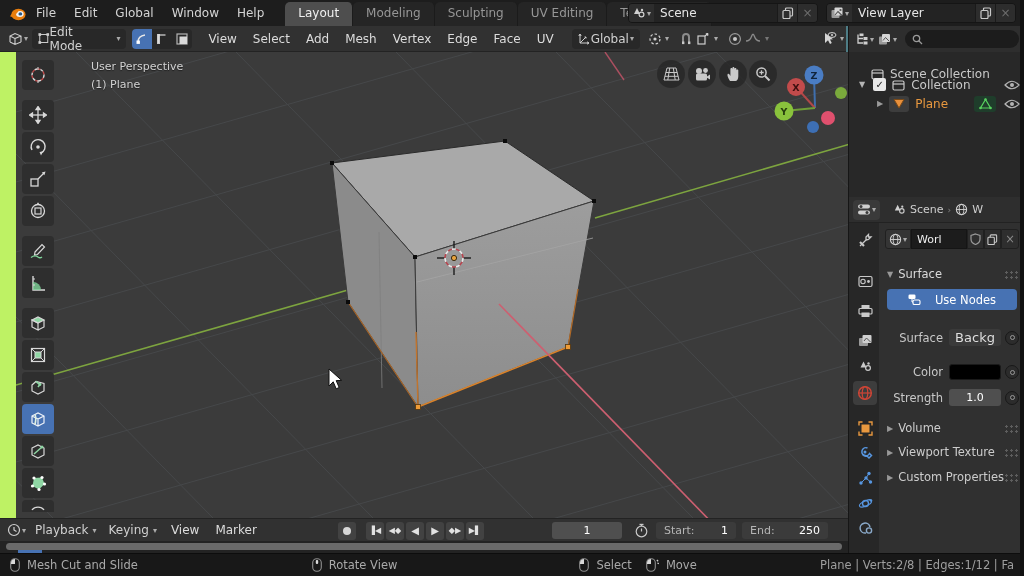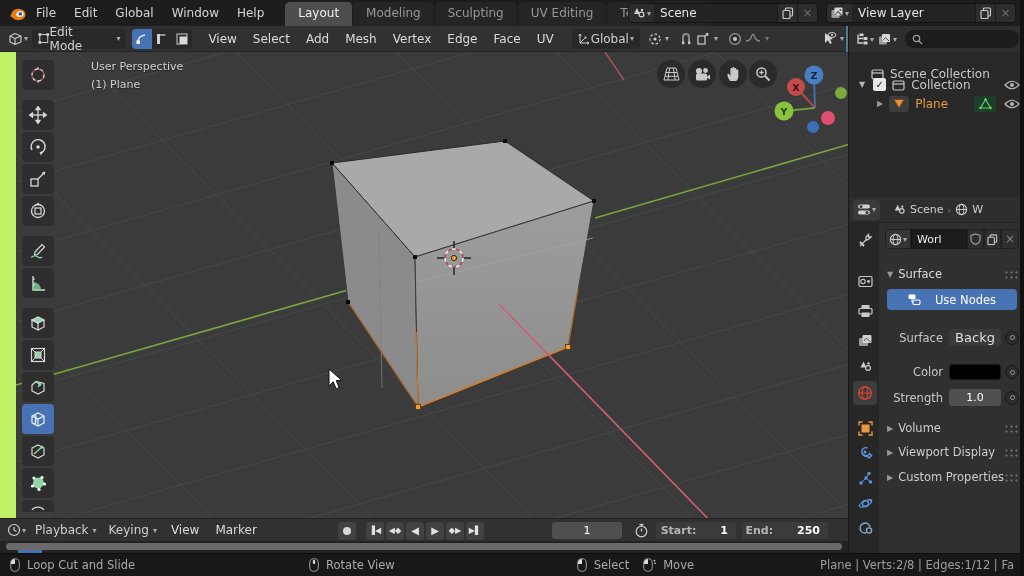--- a/index.html
+++ b/index.html
@@ -48,21 +48,21 @@
   .wbtn{background:#3a3a3a;border-radius:3px;color:#dedede;display:flex;align-items:center;justify-content:center;height:17px;}
   .socket{width:14px;height:14px;border-radius:50%;background:#2c2c2c;border:1px solid #191919;display:flex;align-items:center;justify-content:center;margin-left:4px;}
   .socket i{width:5px;height:5px;border:1.2px solid #9a9a9a;border-radius:50%;}
   .dots{width:15px;height:9px;background-image:radial-gradient(#5e5e5e 1px,transparent 1.2px);background-size:5px 5px;}
   .collapsible{color:#cccccc;font-size:11.5px;display:flex;align-items:center;gap:5px;}
   .tri{font-size:8px;color:#989898;}
   
   .timeline{left:0;top:518px;width:848px;height:23px;background:#313131;border-top:1px solid #232323;display:flex;align-items:center;padding:0 4px;}
   .tbtn{height:18px;min-width:18px;background:#424242;border-radius:3px;display:flex;align-items:center;justify-content:center;color:#e2e2e2;font-size:8px;margin-right:2px;padding:0 2px;}
   .numfld{height:17px;background:#4f4f4f;border-radius:3px;color:#fff;display:flex;align-items:center;justify-content:center;font-size:11px;}
-  .rangefld{height:17px;background:#3b3b3b;border-radius:3px;color:#fff;display:flex;align-items:center;justify-content:flex-end;font-size:11px;gap:24px;padding:0 8px;font-weight:bold;}
+  .rangefld{height:17px;background:#3b3b3b;border-radius:3px;color:#fff;display:flex;align-items:center;justify-content:space-between;font-size:11px;gap:0;padding:0 8px;}
   .rangefld .lab{color:#b5b5b5;}
   .scrollstrip{left:0;top:541px;width:848px;height:12px;background:#232323;}
   .hscroll{position:absolute;left:6px;top:2px;width:836px;height:7px;background:#6a6a6a;border-radius:4px;}
   .playhead{position:absolute;left:18px;top:9px;width:24px;height:3px;background:#4772b3;}
   
   .status{left:0;top:553px;width:1024px;height:23px;background:#181818;border-top:1px solid #0d0d0d;display:flex;align-items:center;padding:0 10px;color:#a9a9a9;font-size:11.5px;}
   .skey{display:flex;align-items:center;gap:7px;margin-right:14px;}
   
   .viewport{left:16px;top:52px;width:848px;height:466px;background:#3b3b3b;overflow:hidden;}
   .ovltext{position:absolute;color:#d2d2d2;font-size:11px;text-shadow:0 1px 1px rgba(0,0,0,.5);}
@@ -769,42 +769,42 @@
         <div class="prow" style="left:8px;top:198px;width:132px;justify-content:space-between;">
           <span class="collapsible">
               <span class="tri">▶</span>
           <span>Volume</span>
             </span>
           <span class="dots"></span>
         </div>
         <div class="prow" style="left:8px;top:222px;width:132px;justify-content:space-between;">
           <span class="collapsible">
               <span class="tri">▶</span>
-          <span>Viewport Display</span>
+          <span>Viewport Texture</span>
             </span>
           <span class="dots"></span>
         </div>
         <div class="prow" style="left:8px;top:247px;width:132px;justify-content:space-between;">
           <span class="collapsible">
               <span class="tri">▶</span>
           <span>Custom Properties</span>
             </span>
           <span class="dots"></span>
         </div>
       </div>
     </div>
   </div>
 
   <div class="abs status">
     <div class="skey">
       <svg width="10" height="14" viewBox="0 0 10 14">
           <rect x="0.7" y="0.7" width="8.6" height="12.6" rx="4" fill="none" stroke="#8f8f8f" stroke-width="1.1"></rect>
           <path d="M5 1 L5 6 L1 6 L1 4.6 A4.2 4 0 0 1 5 1 Z" fill="#d9d9d9"></path>
         </svg>
-      <span>Loop Cut and Slide</span>
+      <span>Mesh Cut and Slide</span>
     </div>
     <div class="skey" style="margin-left:160px;">
       <svg width="10" height="14" viewBox="0 0 10 14">
           <rect x="0.7" y="0.7" width="8.6" height="12.6" rx="4" fill="none" stroke="#8f8f8f" stroke-width="1.1"></rect>
           <rect x="3.8" y="2" width="2.4" height="4" rx="1" fill="#d9d9d9"></rect>
         </svg>
       <span>Rotate View</span>
     </div>
     <div class="skey" style="margin-left:168px;">
       <svg width="10" height="14" viewBox="0 0 10 14">

